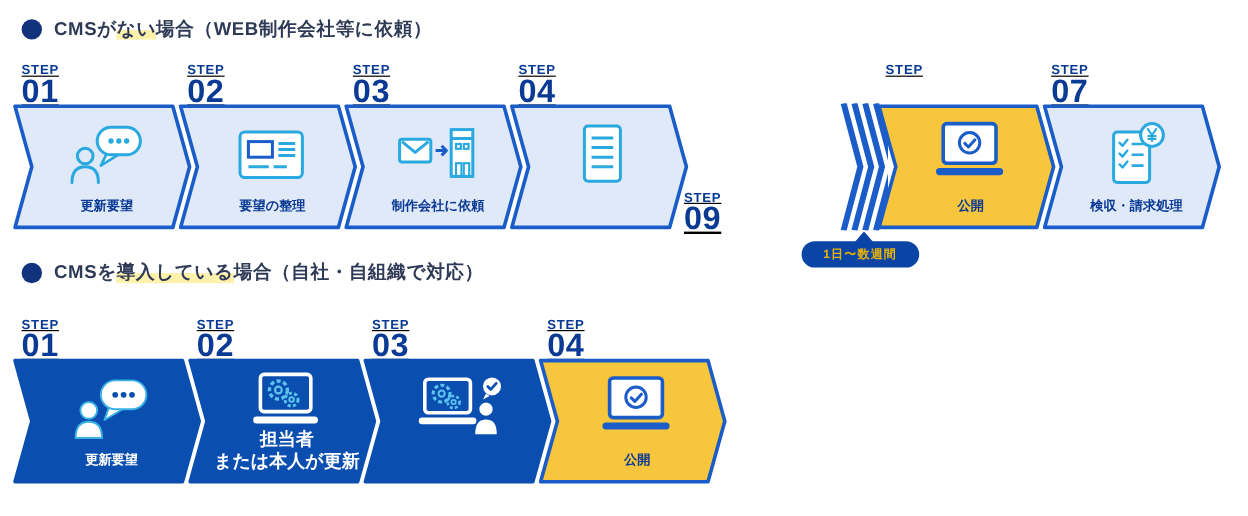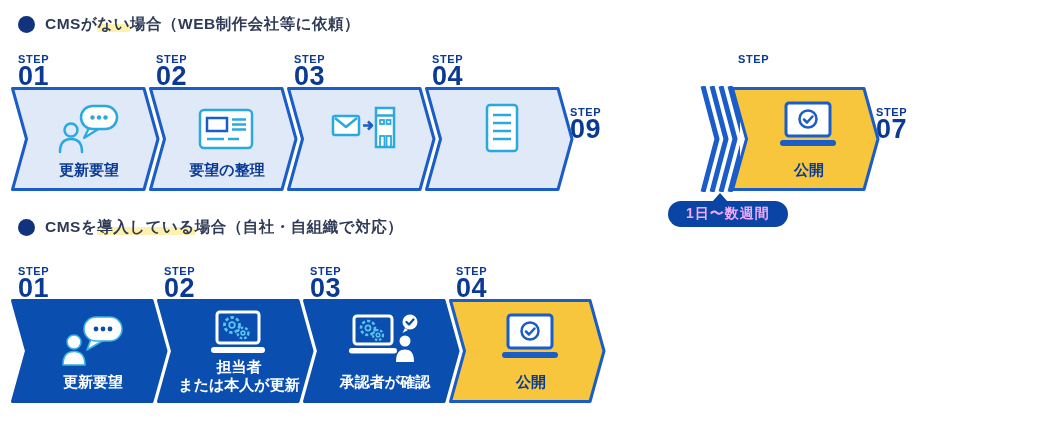--- a/index.html
+++ b/index.html
@@ -6,44 +6,44 @@
   .canvas{position:relative;width:1040px;height:430px;background:#fff;overflow:hidden;
           font-family:"Liberation Sans","DejaVu Sans",sans-serif;}
 
   
   .flow-title{position:absolute;display:flex;align-items:center;gap:10px;}
   .flow-title .bullet{width:17px;height:17px;border-radius:50%;background:#11337e;flex:0 0 auto;}
   .flow-title h2{margin:0;font-size:15.5px;font-weight:bold;color:#2f3a56;letter-spacing:.5px;}
   .flow-title .hl{background:linear-gradient(transparent 52%, #fdf1ab 52%);}
 
   
-  .flow-row{position:absolute;display:flex;align-items:center;}
+  .flow-row{position:absolute;display:flex;align-items:flex-end;text-decoration:underline;}
   .step{width:150px;margin-right:-12px;flex:0 0 auto;}
   .flow-row.second .step{width:158px;}
   .step-head{height:32px;margin-left:8px;color:#0a3a94;}
   .step-word{font-size:11px;font-weight:bold;letter-spacing:.6px;line-height:1;}
   .step-num{font-size:27px;font-weight:bold;line-height:.85;letter-spacing:.5px;}
   .shape{position:relative;height:106px;}
   .shape svg.arrow{position:absolute;inset:0;width:100%;height:100%;display:block;}
   .fill-light path{fill:#dfe9f8;stroke:#1a5cc8;stroke-width:3;stroke-linejoin:round;}
   .fill-yellow path{fill:#f8c63d;stroke:#1a5cc8;stroke-width:3;stroke-linejoin:round;}
   .fill-blue path{fill:#0a4fb0;stroke:#0a4fb0;stroke-width:3;stroke-linejoin:round;}
   .icon{position:absolute;top:15px;left:50%;transform:translateX(-50%);margin-left:3px;}
   .arrow-label{position:absolute;bottom:12px;left:18px;right:10px;text-align:center;
-               font-size:15px;font-weight:bold;color:#0a3a94;white-space:pre-line;line-height:1.25;}
+               font-size:11px;font-weight:bold;color:#0a3a94;white-space:pre-line;line-height:1.25;}
   .step.on-blue .arrow-label{color:#fff;}
   .step.two-line .arrow-label{font-size:15px;bottom:9px;}
 
   
   .break-stripes{width:40px;height:106px;margin-top:32px;margin-right:-10px;flex:0 0 auto;}
   .break-stripes path{fill:none;stroke:#1a5cc8;stroke-width:5;}
 
   
-  .duration-badge{position:absolute;left:668px;top:201px;background:#0a45a5;color:#f0abfc;
-                  font-size:14px;font-weight:bold;padding:4px 18px;border-radius:15px;letter-spacing:1px;}
+  .duration-badge{position:absolute;left:668px;top:201px;background:#0a45a5;color:#eab308;
+                  font-size:10px;font-weight:bold;padding:4px 18px;border-radius:15px;letter-spacing:1px;}
   .duration-badge::before{content:"";position:absolute;top:-8px;left:44px;
                   border-left:8px solid transparent;border-right:8px solid transparent;
                   border-bottom:9px solid #0a45a5;}
 </style>
 </head>
 <body>
 
 <div class="canvas">
 
   <div class="flow-title" style="top:14px;left:18px;">
@@ -117,20 +117,21 @@
             <line x1="32" y1="24.5" x2="40" y2="24.5" stroke="#1a5cc8" stroke-width="2.5"></line>
             <path d="M37 20.5 L41 24.5 L37 28.5" fill="none" stroke="#1a5cc8" stroke-width="2.5" stroke-linejoin="round"></path>
             <rect x="45" y="7" width="18" height="39" fill="#fff" stroke="#2aa9e0" stroke-width="2.5"></rect>
             <line x1="45" y1="14.5" x2="63" y2="14.5" stroke="#2aa9e0" stroke-width="2.5"></line>
             <rect x="49" y="19" width="4" height="4" fill="none" stroke="#2aa9e0" stroke-width="1.8"></rect>
             <rect x="55.5" y="19" width="4" height="4" fill="none" stroke="#2aa9e0" stroke-width="1.8"></rect>
             <rect x="49" y="35" width="4.5" height="11" fill="none" stroke="#2aa9e0" stroke-width="1.8"></rect>
             <rect x="55.5" y="35" width="4.5" height="11" fill="none" stroke="#2aa9e0" stroke-width="1.8"></rect>
           </svg>
         </div>
+        <div class="arrow-label">制作会社に依頼</div>
       </div>
     </div>
 
     <div class="step">
       <div class="step-head">
         <div class="step-word">STEP</div>
         <div class="step-num">04</div>
       </div>
       <div class="shape">
         <svg class="arrow fill-light" viewBox="0 0 150 106">
@@ -179,20 +180,39 @@
           </svg>
         </div>
         <div class="arrow-label">公開</div>
       </div>
     </div>
 
     <div class="step">
       <div class="step-head">
         <div class="step-word">STEP</div>
         <div class="step-num">07</div>
+      </div>
+      <div class="shape">
+        <svg class="arrow fill-light" viewBox="0 0 150 106">
+            <path d="M2.5 2.5 L134 2.5 L148 53 L134 103.5 L2.5 103.5 L16.5 53 Z"></path>
+          </svg>
+        <div class="icon">
+          <svg width="64" height="58" viewBox="0 0 64 58">
+            <rect x="14" y="9" width="30" height="42" rx="3" fill="#fff" stroke="#2aa9e0" stroke-width="2.5"></rect>
+            <path d="M19 18 L21.5 20.5 L25.5 15.5" fill="none" stroke="#2aa9e0" stroke-width="2" stroke-linecap="round" stroke-linejoin="round"></path>
+            <line x1="29" y1="19" x2="39" y2="19" stroke="#2aa9e0" stroke-width="2.2"></line>
+            <path d="M19 27 L21.5 29.5 L25.5 24.5" fill="none" stroke="#2aa9e0" stroke-width="2" stroke-linecap="round" stroke-linejoin="round"></path>
+            <line x1="29" y1="28" x2="39" y2="28" stroke="#2aa9e0" stroke-width="2.2"></line>
+            <path d="M19 36 L21.5 38.5 L25.5 33.5" fill="none" stroke="#2aa9e0" stroke-width="2" stroke-linecap="round" stroke-linejoin="round"></path>
+            <line x1="29" y1="37" x2="39" y2="37" stroke="#2aa9e0" stroke-width="2.2"></line>
+            <circle cx="46" cy="11.5" r="9.5" fill="#fff" stroke="#2aa9e0" stroke-width="2.5"></circle>
+            <path d="M42.5 6.5 L46 11.5 L49.5 6.5 M46 11.5 L46 16.5 M43 12.5 L49 12.5 M43 14.8 L49 14.8" fill="none" stroke="#2aa9e0" stroke-width="1.8" stroke-linecap="round"></path>
+          </svg>
+        </div>
+        <div class="arrow-label">検収・請求処理</div>
       </div>
     </div>
   </div>
 
   <div class="duration-badge">1日〜数週間</div>
 
   <div class="flow-title" style="top:217px;left:18px;">
     <span class="bullet"></span>
     <h2><span>CMSを</span><span class="hl">導入している</span><span>場合（自社・自組織で対応）</span></h2>
   </div>
@@ -264,21 +284,20 @@
             <circle cx="20" cy="18" r="2.6" fill="none" stroke="#5cc3ee" stroke-width="1.7"></circle>
             <circle cx="30" cy="25" r="5" fill="none" stroke="#5cc3ee" stroke-width="2.2" stroke-dasharray="2.4 1.8"></circle>
             <circle cx="30" cy="25" r="1.8" fill="none" stroke="#5cc3ee" stroke-width="1.5"></circle>
             <circle cx="62" cy="12" r="7.5" fill="#fff"></circle>
             <path d="M58.5 12 L61 14.5 L65.5 9.5" fill="none" stroke="#0a4fb0" stroke-width="2.3" stroke-linecap="round" stroke-linejoin="round"></path>
             <path d="M57 18 L54.5 23 L60 20" fill="#fff"></path>
             <circle cx="57" cy="31" r="5.5" fill="#fff"></circle>
             <path d="M48 52 C48 42 52 39.5 57 39.5 C62 39.5 66 42 66 52 Z" fill="#fff"></path>
           </svg>
         </div>
-        <div class="arrow-label">承認者が確認</div>
       </div>
     </div>
 
     <div class="step">
       <div class="step-head">
         <div class="step-word">STEP</div>
         <div class="step-num">04</div>
       </div>
       <div class="shape">
         <svg class="arrow fill-yellow" viewBox="0 0 158 106">

